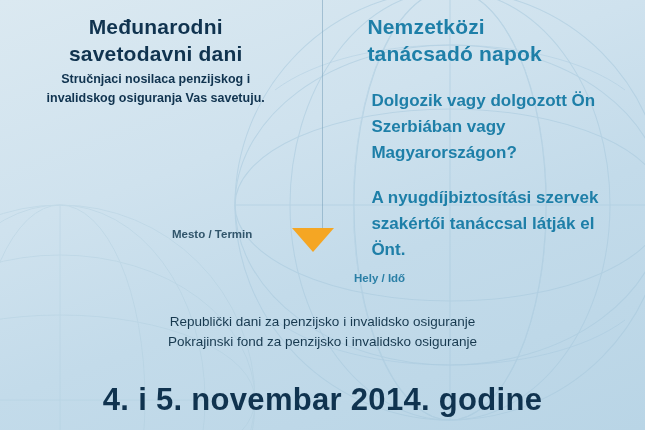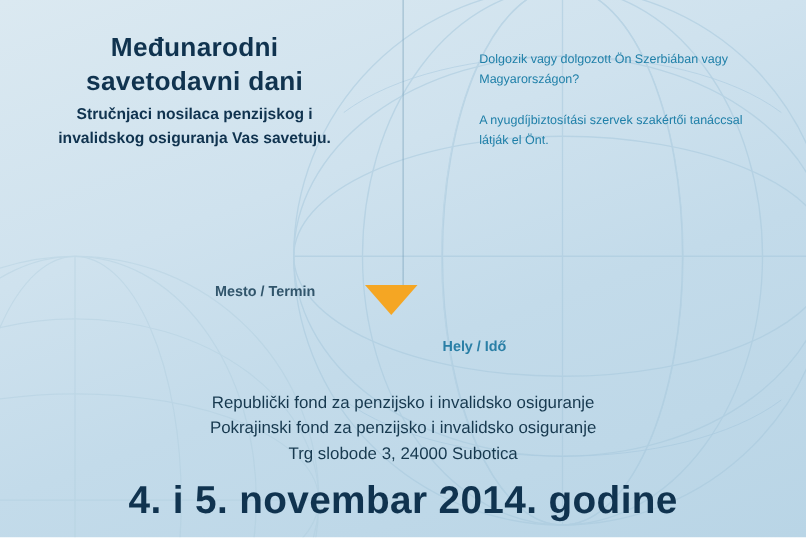--- a/index.html
+++ b/index.html
@@ -42,21 +42,21 @@
     position: absolute;
     left: 322px;
     top: 0;
     width: 1px;
     height: 235px;
     background: rgba(120,160,185,0.55);
   }
   
   .cols {
     position: absolute;
-    top: 12px;
+    top: 0;
     left: 0;
     width: 645px;
     height: 235px;
     display: flex;
     gap: 22px;
   }
   .col {
     width: 322px;
     box-sizing: border-box;
     padding: 8px 28px 0 28px;
@@ -82,25 +82,25 @@
   }
   .para-sr {
     font-size: 12.5px;
     font-weight: bold;
     color: #10334f;
     line-height: 1.55;
     margin: 20px 0 0 0;
   }
   .para-sr.second { margin-top: 2px; }
   .para-hu {
-    font-size: 10px;
-    font-weight: normal;
+    font-size: 17px;
+    font-weight: bold;
     color: #1e7fa8;
     line-height: 1.55;
-    margin: 20px 0 0 16px;
+    margin: 20px 0 0 4px;
   }
   .para-hu.second { margin-top: 18px; }
 
   
   .labels {
     position: absolute;
     top: 228px;
     left: 0;
     width: 645px;
     height: 26px;
@@ -201,35 +201,38 @@
 
     <div class="col left">
       <div class="title-sr">
         <div>Međunarodni</div>
         <div>savetodavni dani</div>
       </div>
       <p class="para-sr second">Stručnjaci nosilaca penzijskog i invalidskog osiguranja Vas savetuju.</p>
     </div>
 
     <div class="col right">
+      <div class="title-hu">
+        <div>Nemzetközi</div>
+        <div>tanácsadó napok</div>
+      </div>
       <p class="para-hu">Dolgozik vagy dolgozott Ön Szerbiában vagy Magyarországon?</p>
       <p class="para-hu second">A nyugdíjbiztosítási szervek szakértői tanáccsal látják el Önt.</p>
     </div>
 
   </div>
 
   <div class="labels">
     <div class="label-sr">Mesto / Termin</div>
     <div class="label-hu">Hely / Idő</div>
   </div>
 
   <div class="arrow-down"></div>
 
 
   <div class="addr">
-    <div>Republički fond za penzijsko i invalidsko osiguranje</div>
+    <div>Republički dani za penzijsko i invalidsko osiguranje</div>
     <div>Pokrajinski fond za penzijsko i invalidsko osiguranje</div>
-    <div>Trg slobode 3, 24000 Subotica</div>
   </div>
 
   <div class="date">4. i 5. novembar 2014. godine</div>
 
 </div>
 
 </body></html>

